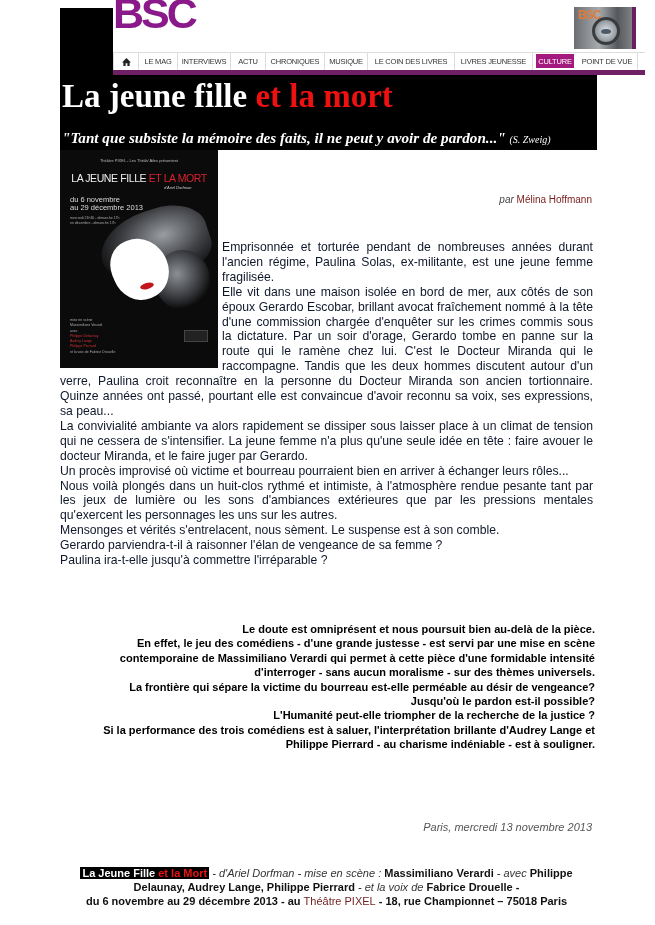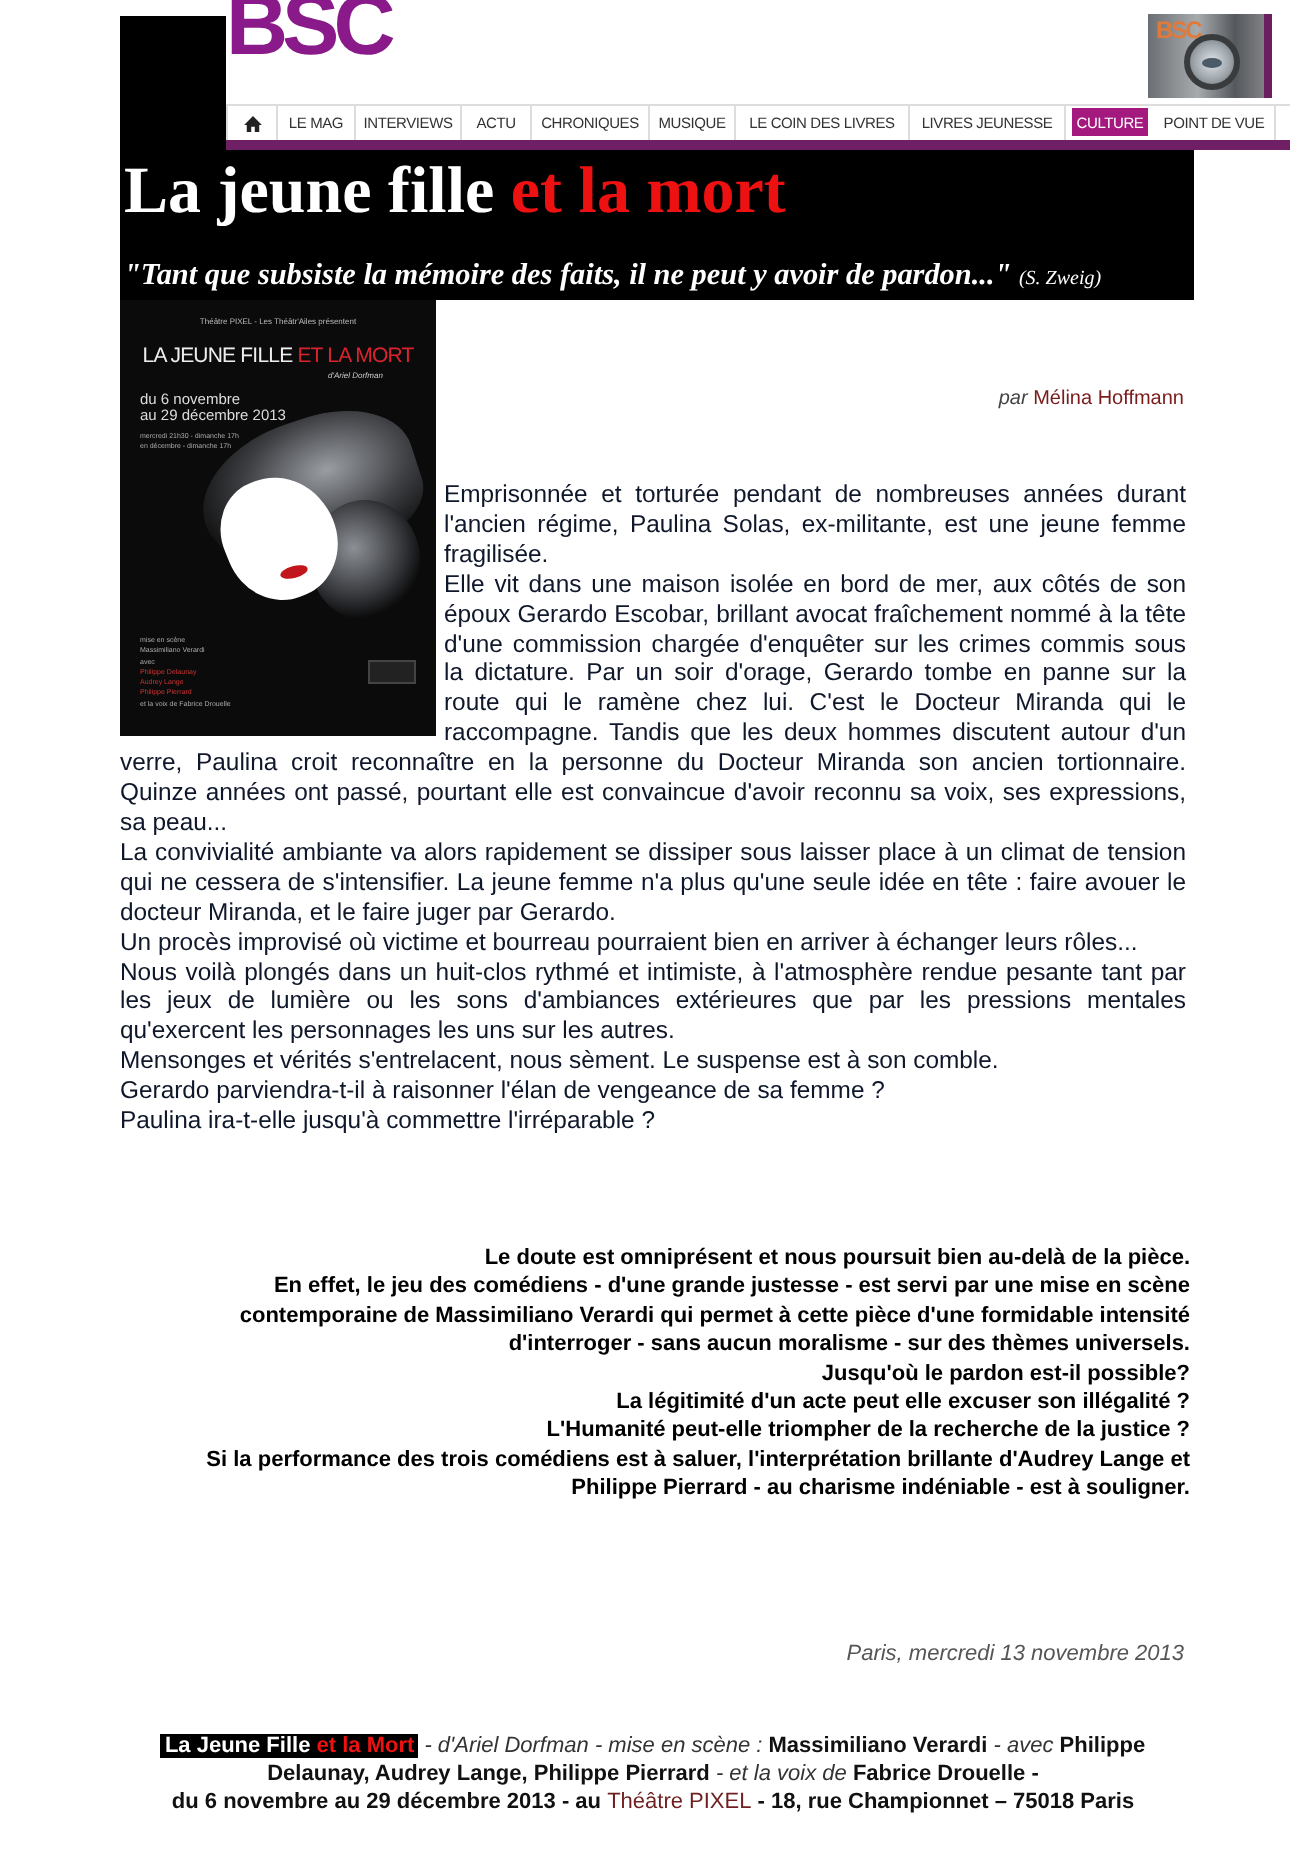--- a/index.html
+++ b/index.html
@@ -146,22 +146,22 @@
   <p>Un procès improvisé où victime et bourreau pourraient bien en arriver à échanger leurs rôles...</p>
   <p>Nous voilà plongés dans un huit-clos rythmé et intimiste, à l'atmosphère rendue pesante tant par les jeux de lumière ou les sons d'ambiances extérieures que par les pressions mentales qu'exercent les personnages les uns sur les autres.</p>
   <p class="last">Mensonges et vérités s'entrelacent, nous sèment. Le suspense est à son comble.</p>
   <p class="last">Gerardo parviendra-t-il à raisonner l'élan de vengeance de sa femme ?</p>
   <p class="last">Paulina ira-t-elle jusqu'à commettre l'irréparable ?</p>
 </div>
 
 <div class="bold-block">
   <p>Le doute est omniprésent et nous poursuit bien au-delà de la pièce.</p>
   <p>En effet, le jeu des comédiens - d'une grande justesse - est servi par une mise en scène contemporaine de Massimiliano Verardi qui permet à cette pièce d'une formidable intensité d'interroger - sans aucun moralisme - sur des thèmes universels.</p>
+  <p>La frontière qui sépare la victime du bourreau est-elle perméable au désir de vengeance?</p>
   <p>Jusqu'où le pardon est-il possible?</p>
-  <p>La légitimité d'un acte peut elle excuser son illégalité ?</p>
   <p>L'Humanité peut-elle triompher de la recherche de la justice ?</p>
   <p>Si la performance des trois comédiens est à saluer, l'interprétation brillante d'Audrey Lange et Philippe Pierrard - au charisme indéniable - est à souligner.</p>
 </div>
 
 <div class="dateline">Paris, mercredi 13 novembre 2013</div>
 
 <div class="credits">
   <span class="tag"><span>La Jeune Fille </span><span class="red">et la Mort</span></span><i> - d'Ariel Dorfman - mise en scène : </i><b>Massimiliano Verardi</b><i> - avec </i><b>Philippe Delaunay, Audrey Lange, Philippe Pierrard</b><i> - et la voix de </i><b>Fabrice Drouelle</b><b> -</b><br>
   <b>du 6 novembre au 29 décembre 2013 - au </b><span class="venue">Théâtre PIXEL</span><b> - 18, rue Championnet – 75018 Paris</b>
 </div>

